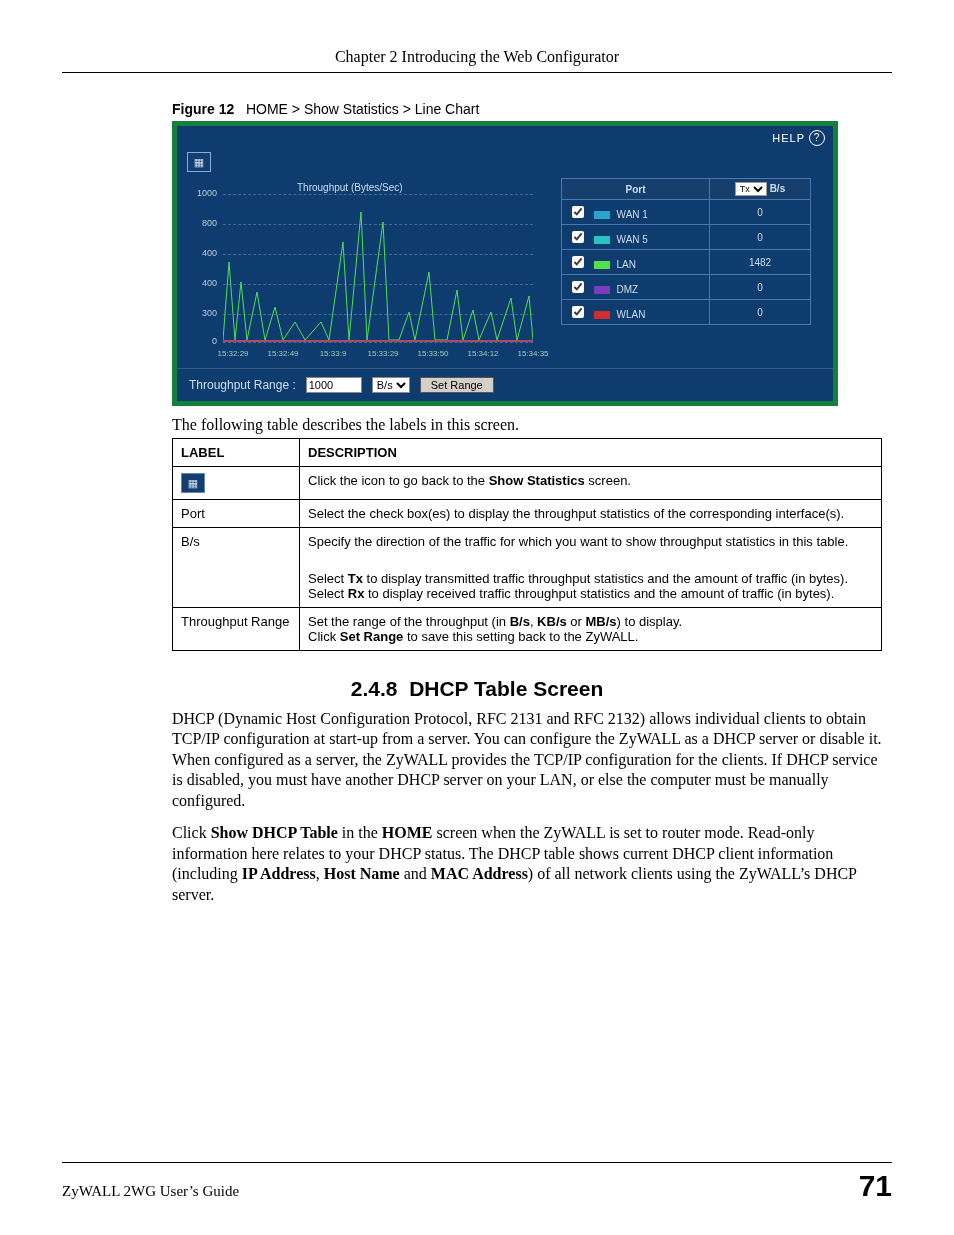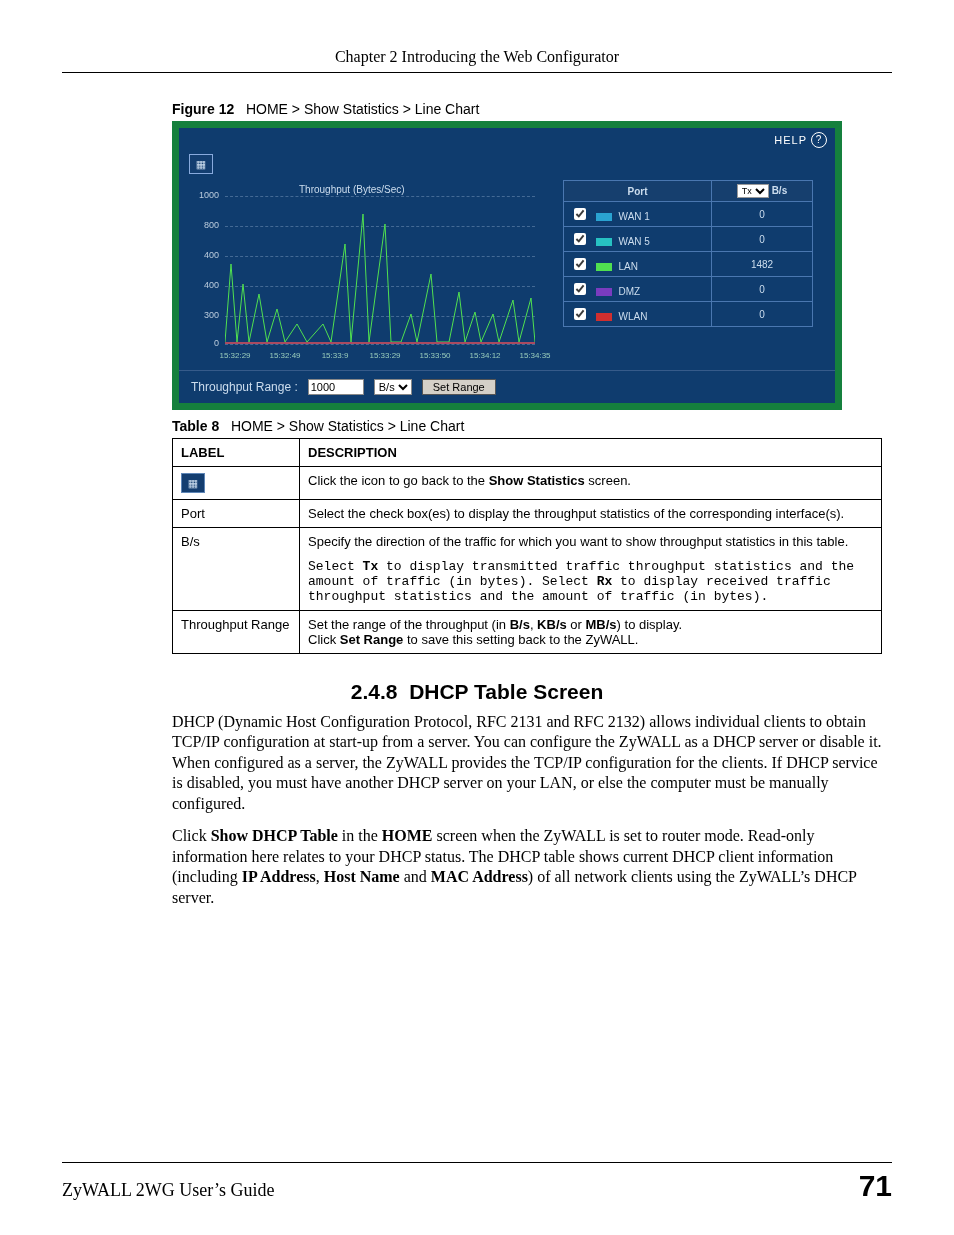--- a/index.html
+++ b/index.html
@@ -37,21 +37,21 @@
     font-weight: bold;
   }
   
   .chart-panel {
     margin-left: 110px;
     width: 656px;
     background: #0f3c6e;
     color: #fff;
     font-family: Arial, Helvetica, sans-serif;
     font-size: 10px;
-    border: 7px solid #15803d;
+    border: 5px solid #15803d;
   }
   .chart-top {
     display: flex;
     align-items: center;
     padding: 4px 8px;
   }
   .help-link {
     margin-left: auto;
     color: #fff;
     font-size: 11px;
@@ -221,21 +221,21 @@
     bottom: 32px;
     left: 62px;
     right: 62px;
   }
   .footer hr {
     border:none;border-top:1.5px solid #000;margin:0 0 6px 0;
   }
   .footer-row {
     display:flex;justify-content:space-between;align-items:baseline;
   }
-  .footer .guide { font-size:18px; }
+  .footer .guide { font-size:15px; }
   .footer .page-num {
     font-family: Arial, Helvetica, sans-serif;
     font-size: 30px;
     font-weight: bold;
   }
   input[type="checkbox"]{ accent-color:#fff; width:12px;height:12px;}
 </style>
 </head>
 <body>
 
@@ -349,25 +349,22 @@
     <div class="chart-range">
       <span>Throughput Range :</span>
       <input type="text" value="1000" style="">
       <select>
         <option>B/s</option>
       </select>
       <button>Set Range</button>
     </div>
   </div>
 
-
-  <div class="table-caption">
-    <b>Table 8</b>&nbsp;&nbsp;
-    <span>HOME &gt; Show Statistics &gt; Line Chart</span>
-  </div>
+  <div class="intro-text">The following table describes the labels in this screen.</div>
+
 
   <table class="desc-table">
     <tbody>
         <tr>
       <th style="width:110px">LABEL</th>
       <th>DESCRIPTION</th>
     </tr>
     <tr>
       <td><span class="icon-cell">▦</span></td>
       <td>
@@ -375,21 +372,21 @@
       </td>
     </tr>
     <tr>
       <td>Port</td>
       <td>Select the check box(es) to display the throughput statistics of the corresponding interface(s).</td>
     </tr>
     <tr>
       <td>B/s</td>
       <td>
         <div>Specify the direction of the traffic for which you want to show throughput statistics in this table.</div>
-        <div style="margin-top:10px;font-family:Liberation Mono, monospace;">
+        <div style="margin-top:22px;">
           <span>Select </span><b>Tx</b><span> to display transmitted traffic throughput statistics and the amount of traffic (in bytes). Select </span><b>Rx</b><span> to display received traffic throughput statistics and the amount of traffic (in bytes).</span>
         </div>
       </td>
     </tr>
     <tr>
       <td>Throughput Range</td>
       <td>
         <div>
           <span>Set the range of the throughput (in </span><b>B/s</b><span>, </span><b>KB/s</b><span> or </span><b>MB/s</b><span>) to display.</span>
         </div>

